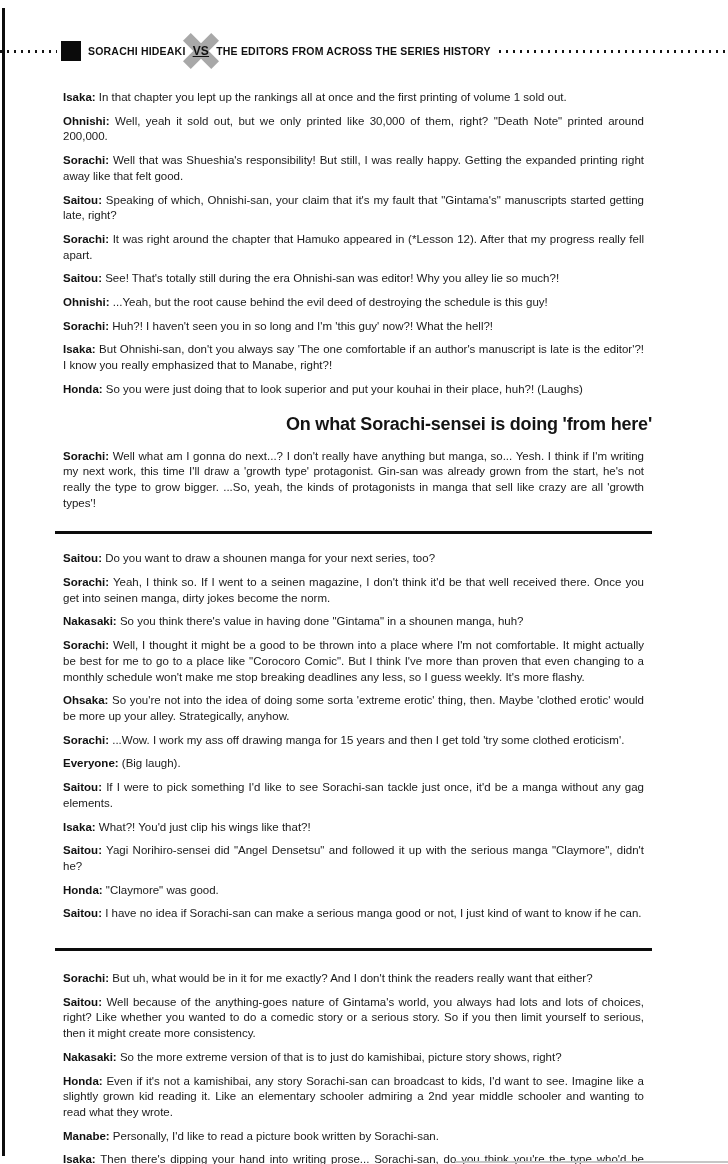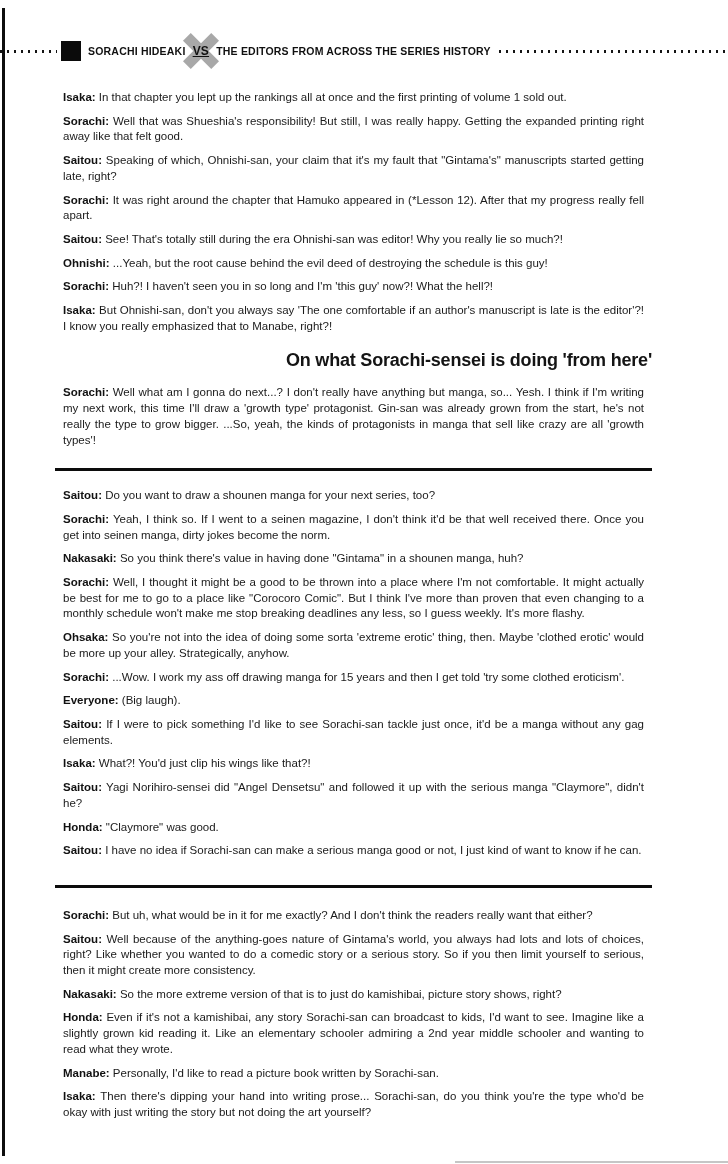--- a/index.html
+++ b/index.html
@@ -55,35 +55,37 @@
   </span>
   <span class="dots right"></span>
 </div>
 
 <div class="content">
 
   <div class="block">
 
       <p class="line"><b class="spk">Isaka:</b> <span>In that chapter you lept up the rankings all at once and the first printing of volume 1 sold out.</span></p>
 
+      <p class="line"><b class="spk">Ohnishi:</b> <span>Well, yeah it sold out, but we only printed like 30,000 of them, right? "Death Note" printed around 200,000.</span></p>
 
       <p class="line"><b class="spk">Sorachi:</b> <span>Well that was Shueshia's responsibility! But still, I was really happy. Getting the expanded printing right away like that felt good.</span></p>
 
       <p class="line"><b class="spk">Saitou:</b> <span>Speaking of which, Ohnishi-san, your claim that it's my fault that "Gintama's" manuscripts started getting late, right?</span></p>
 
       <p class="line"><b class="spk">Sorachi:</b> <span>It was right around the chapter that Hamuko appeared in (*Lesson 12). After that my progress really fell apart.</span></p>
 
-      <p class="line"><b class="spk">Saitou:</b> <span>See! That's totally still during the era Ohnishi-san was editor! Why you really lie so much?!</span></p>
+      <p class="line"><b class="spk">Saitou:</b> <span>See! That's totally still during the era Ohnishi-san was editor! Why you alley lie so much?!</span></p>
 
       <p class="line"><b class="spk">Ohnishi:</b> <span>...Yeah, but the root cause behind the evil deed of destroying the schedule is this guy!</span></p>
 
       <p class="line"><b class="spk">Sorachi:</b> <span>Huh?! I haven't seen you in so long and I'm 'this guy' now?! What the hell?!</span></p>
 
       <p class="line"><b class="spk">Isaka:</b> <span>But Ohnishi-san, don't you always say 'The one comfortable if an author's manuscript is late is the editor'?! I know you really emphasized that to Manabe, right?!</span></p>
 
+      <p class="line"><b class="spk">Honda:</b> <span>So you were just doing that to look superior and put your kouhai in their place, huh?! (Laughs)</span></p>
     </div>
 
   <h2 class="section-heading">On what Sorachi-sensei is doing 'from here'</h2>
 
   <div class="block">
 
       <p class="line"><b class="spk">Sorachi:</b> <span>Well what am I gonna do next...? I don't really have anything but manga, so... Yesh. I think if I'm writing my next work, this time I'll draw a 'growth type' protagonist. Gin-san was already grown from the start, he's not really the type to grow bigger. ...So, yeah, the kinds of protagonists in manga that sell like crazy are all 'growth types'!</span></p>
     </div>
 
   <hr class="rule">

